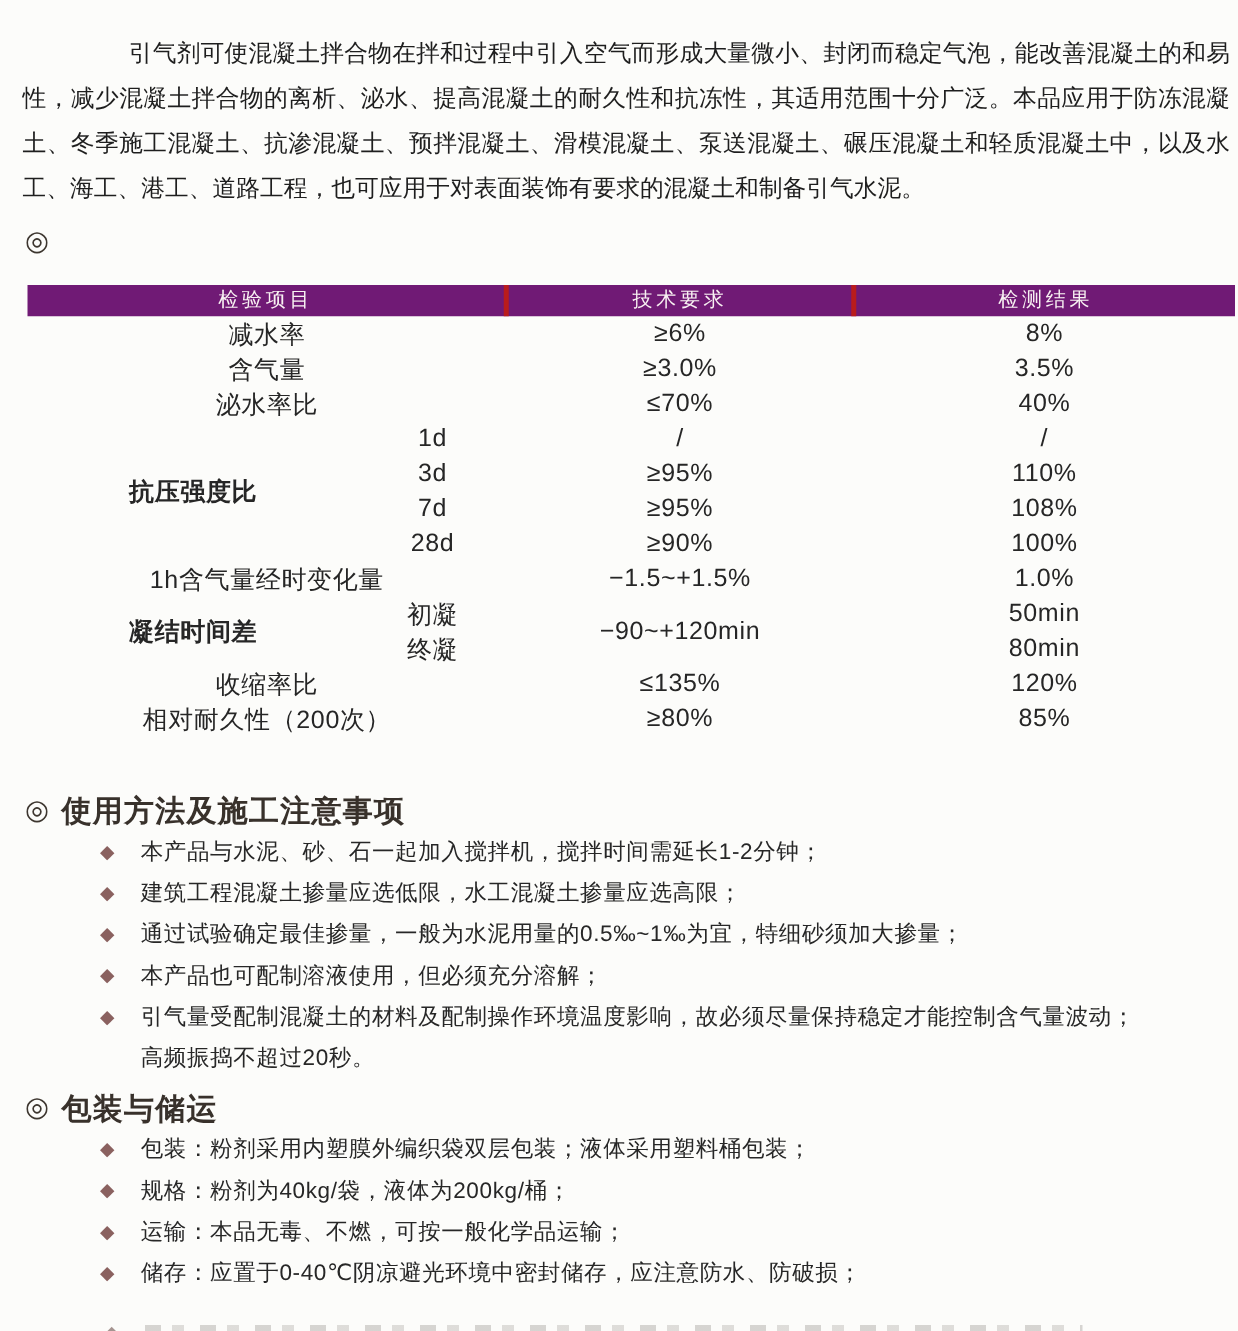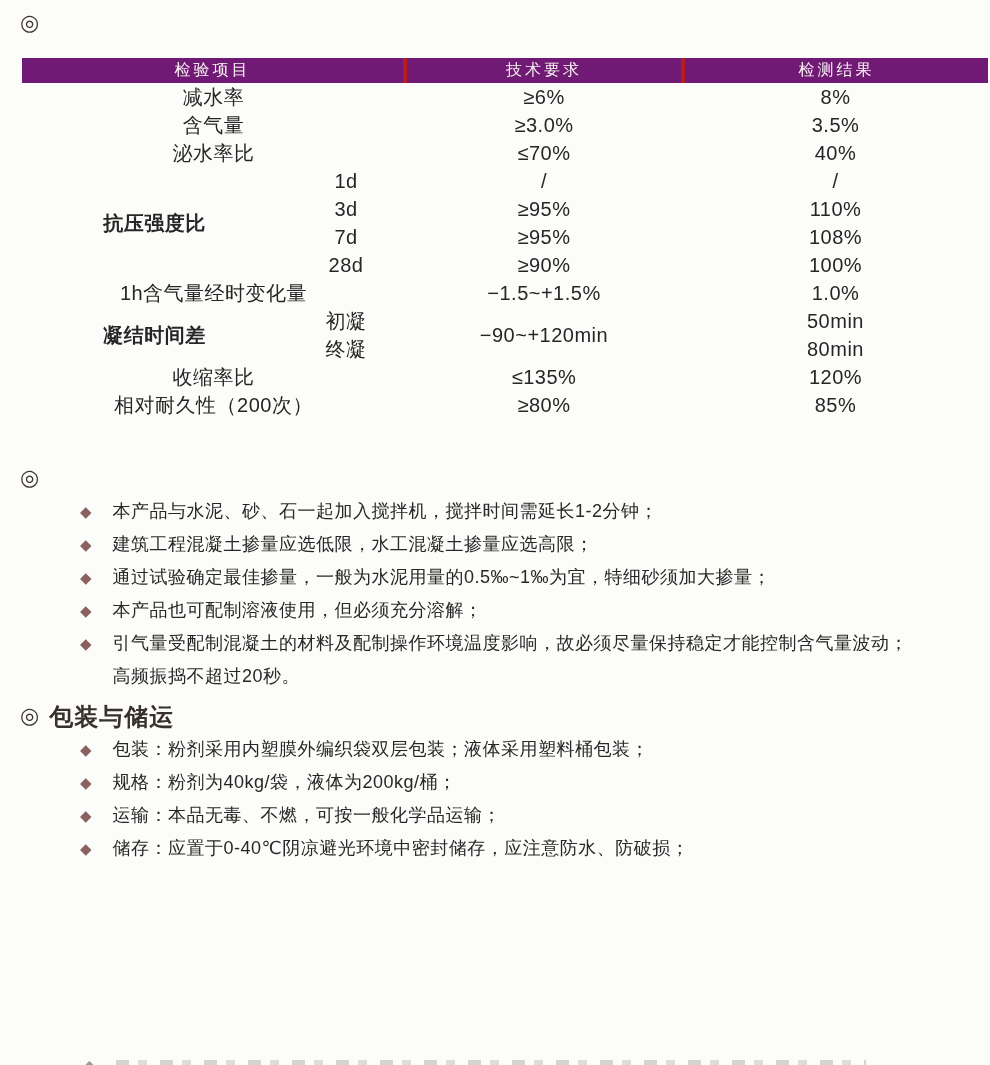--- a/index.html
+++ b/index.html
@@ -91,20 +91,21 @@
     position:absolute; left:84px; bottom:0;
     width:12px; height:5px; overflow:hidden;
     color:#a59490; font-size:14px; line-height:10px;
   }
 </style>
 </head>
 <body>
 
 <div class="page">
 
+  <p class="intro">引气剂可使混凝土拌合物在拌和过程中引入空气而形成大量微小、封闭而稳定气泡，能改善混凝土的和易性，减少混凝土拌合物的离析、泌水、提高混凝土的耐久性和抗冻性，其适用范围十分广泛。本品应用于防冻混凝土、冬季施工混凝土、抗渗混凝土、预拌混凝土、滑模混凝土、泵送混凝土、碾压混凝土和轻质混凝土中，以及水工、海工、港工、道路工程，也可应用于对表面装饰有要求的混凝土和制备引气水泥。</p>
 
   <div class="section-heading h-physical">
     <span class="marker">◎</span>
   </div>
 
   <table class="perf">
     <colgroup>
       <col style="width:265px">
         <col style="width:118px">
         <col style="width:278px">
@@ -177,20 +178,21 @@
       <tr>
         <td colspan="2">相对耐久性（200次）</td>
         <td>≥80%</td>
         <td>85%</td>
       </tr>
     </tbody>
   </table>
 
   <div class="section-heading h-usage">
     <span class="marker">◎</span>
+    <span>使用方法及施工注意事项</span>
   </div>
 
   <ul class="bullets u-list">
     <li>
       <span class="diamond">◆</span>
       <span class="li-text">本产品与水泥、砂、石一起加入搅拌机，搅拌时间需延长1-2分钟；</span>
     </li>
     <li>
       <span class="diamond">◆</span>
       <span class="li-text">建筑工程混凝土掺量应选低限，水工混凝土掺量应选高限；</span>

